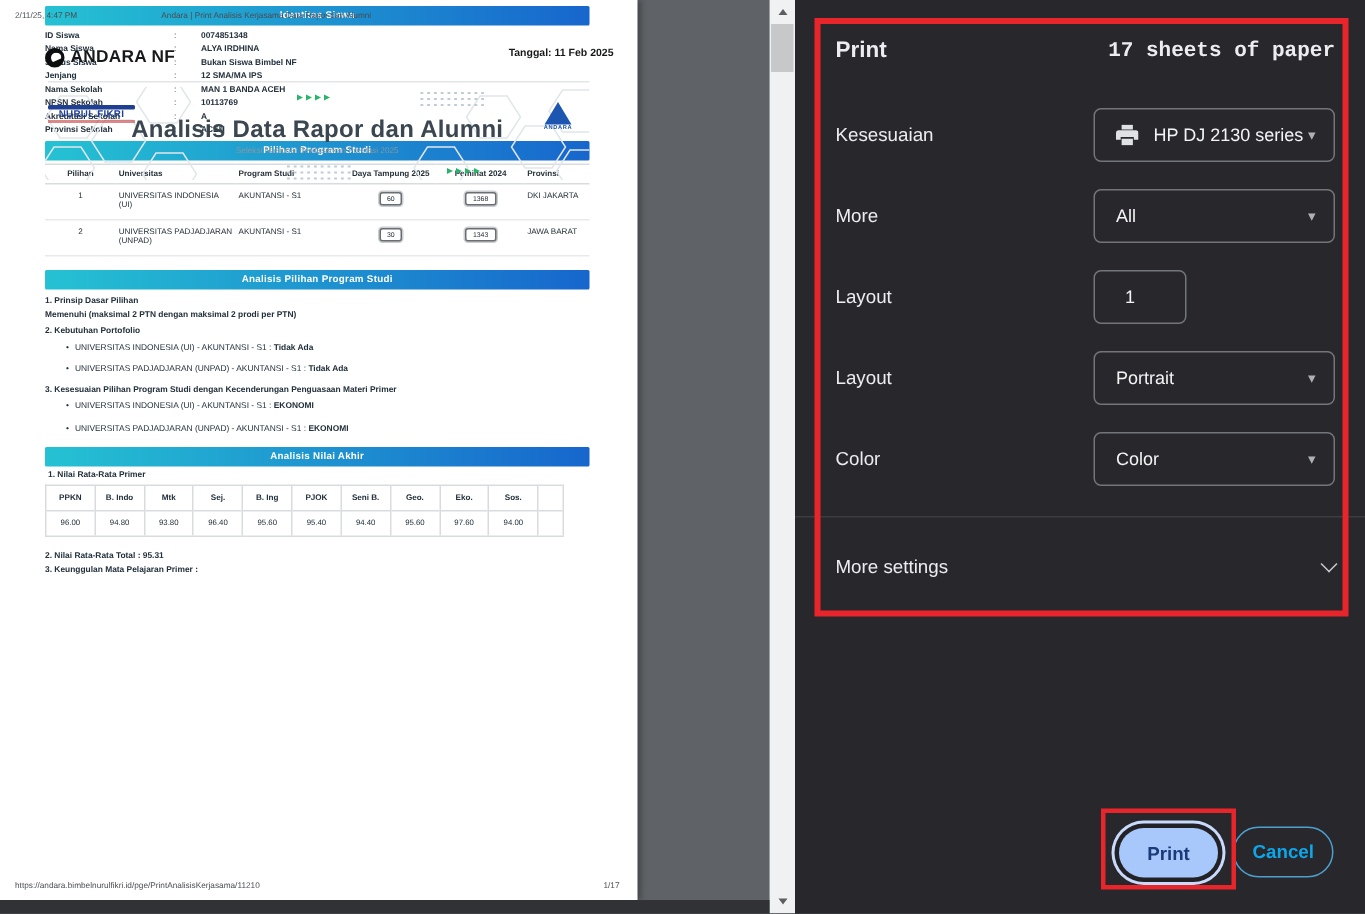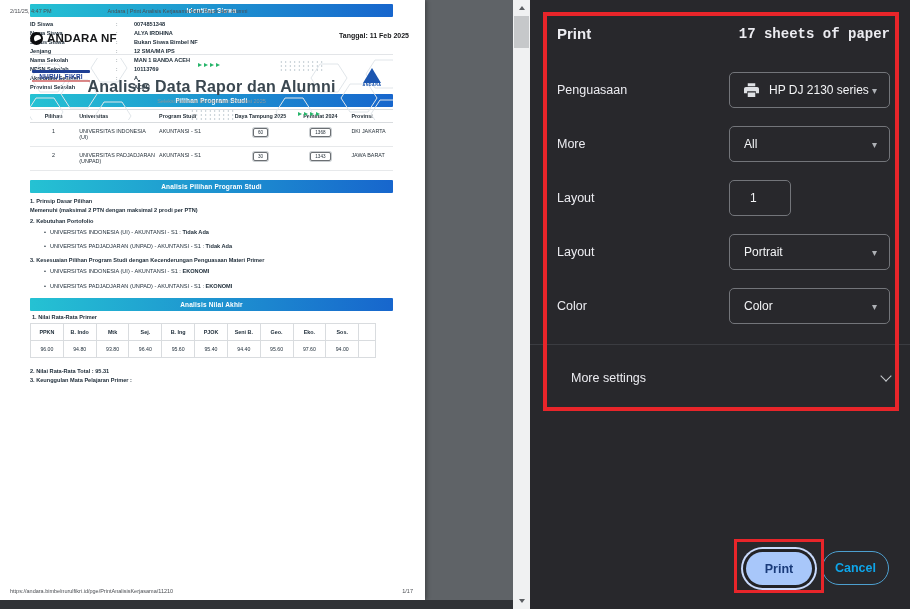--- a/index.html
+++ b/index.html
@@ -107,21 +107,21 @@
           display:flex; align-items:center; padding:0 12px 0 14px; font-size:12px; color:#f3f4f6;
           cursor:pointer; background:transparent; }
   .ctrl .caret { margin-left:auto; font-size:10px; color:#aeb1b6; }
   .ctrl.copies { right:auto; width:62px; padding-left:20px; }
   .copies-input { width:100%; background:transparent; border:none; color:#f3f4f6; font-size:12px;
                   font-family:"Liberation Sans", sans-serif; outline:none; }
   .printer-ico { margin-right:10px; display:flex; }
   .p-divider { position:absolute; left:0; right:0; top:344px; border-top:1px solid #3b3c41; }
   .more-row { position:absolute; left:27px; right:20px; top:360px; height:36px; display:flex;
               align-items:center; justify-content:space-between; cursor:pointer; }
-  .more-label { font-size:12.5px;margin-left:14px; }
+  .more-label { font-size:12.5px; }
   .chev { width:8px; height:8px; border-right:1.6px solid #c7cace; border-bottom:1.6px solid #c7cace;
           transform:rotate(45deg); margin-top:-4px; }
 
   .btn-print { position:absolute; left:216px; top:552px; width:66px; height:33px; border-radius:17px;
                background:#a8c7fa; color:#1a3b7a; font-size:12.5px; font-weight:700; border:none;
                cursor:pointer; font-family:"Liberation Sans", sans-serif;
                box-shadow:0 0 0 3px #222226, 0 0 0 5px #c9dafc; }
   .btn-cancel { position:absolute; left:292px; top:551px; width:67px; height:34px; border-radius:17px;
                 background:transparent; color:#0ea5e9; font-size:12.5px; font-weight:700;
                 border:1.5px solid #4d9fcf; cursor:pointer; font-family:"Liberation Sans", sans-serif; }
@@ -367,21 +367,21 @@
   <div class="bottom-strip"></div>
 
   <div class="panel">
 
     <div class="p-header">
       <span class="p-title">Print</span>
       <span class="p-sheets">17 sheets of paper</span>
     </div>
 
     <div class="frow" style="top:72px;">
-      <span class="flabel">Penguasaan</span>
+      <span class="flabel">Kesesuaian</span>
       <div class="ctrl">
         <span class="printer-ico">
           <svg width="15" height="14" viewBox="0 0 24 22">
               <path fill="#dfe1e5" d="M6 0h12v5H6zM3 6h18a3 3 0 0 1 3 3v7h-5v-3H5v3H0V9a3 3 0 0 1 3-3zm3 9h12v7H6z"></path>
             </svg>
         </span>
         <span>HP DJ 2130 series</span>
         <span class="caret">▾</span>
       </div>
     </div>

